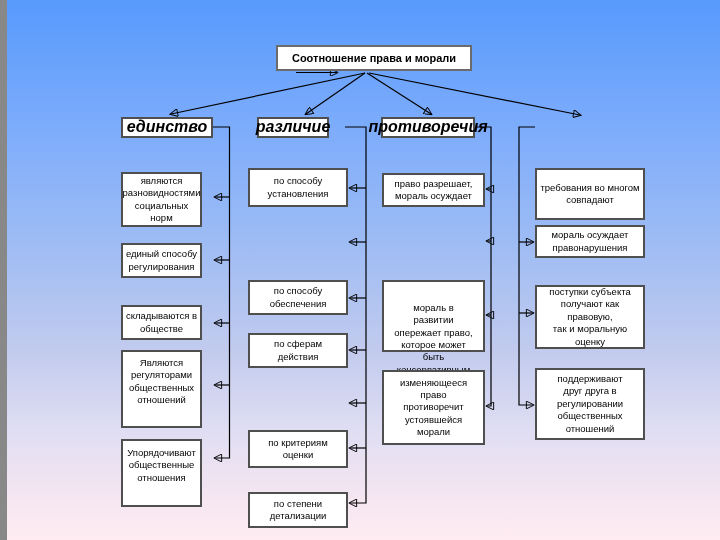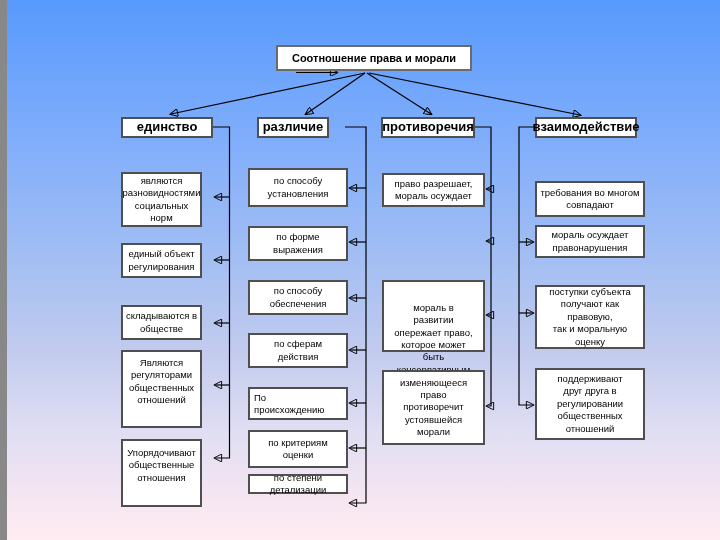--- a/index.html
+++ b/index.html
@@ -14,46 +14,46 @@
   svg.connectors{position:absolute;left:0;top:0;width:720px;height:540px;}
   svg.connectors path{stroke:var(--line-color,#000);stroke-width:1.2;fill:none;}
   .box{
     position:absolute;box-sizing:border-box;
     background:var(--box-fill,#fff);border:2px solid var(--box-border,#4f4f4f);
     display:flex;align-items:center;justify-content:center;
     text-align:center;font-size:9.5px;line-height:1.3;
     white-space:pre-line;padding:1px 2px;overflow:visible;
   }
   .title-box{left:269px;top:45px;width:196px;height:26px;font-weight:bold;font-size:11px;border-color:#6b6b6b;}
-  .header{font-weight:bold;font-size:13px;}
+  .header{font-weight:bold;font-style:italic;font-size:16px;}
   .h1{left:114px;top:117px;width:92px;height:21px}
   .h2{left:250px;top:117px;width:72px;height:21px}
   .h3{left:374px;top:117px;width:94px;height:21px}
   .h4{left:528px;top:117px;width:102px;height:21px}
   .c1{left:114px;width:81px}
   .c1b1{top:172px;height:55px}
   .c1b2{top:243px;height:35px}
   .c1b3{top:305px;height:35px}
   .c1b4{top:350px;height:78px;align-items:flex-start;padding-top:5px}
   .c1b5{top:439px;height:68px;align-items:flex-start;padding-top:6px}
   .c2{left:241px;width:100px}
   .c2b1{top:168px;height:39px}
   .c2b2{top:226px;height:35px}
   .c2b3{top:280px;height:35px}
   .c2b4{top:333px;height:35px}
   .c2b5{top:387px;height:33px;align-items:flex-start;justify-content:flex-start;text-align:left;padding:3px 4px}
   .c2b6{top:430px;height:38px}
-  .c2b7{top:474px;height:20px}
+  .c2b7{top:492px;height:36px}
   .c3{left:375px;width:103px}
   .c3b1{top:173px;height:34px}
   .c3b2{top:225px;height:30px;align-items:flex-start;padding-top:3px}
   .c3b3{top:280px;height:72px;align-items:flex-start;padding-top:20px}
   .c3b4{top:370px;height:75px}
   .c4{left:528px;width:110px}
-  .c4b1{top:181px;height:36px}
+  .c4b1{top:168px;height:52px}
   .c4b2{top:225px;height:33px}
   .c4b3{top:285px;height:64px}
   .c4b4{top:368px;height:72px}
 </style>
 </head>
 <body>
 
 <div class="slide">
 
   <svg class="connectors" viewBox="0 0 720 540" xmlns="http://www.w3.org/2000/svg">
@@ -91,48 +91,43 @@
     <path d="M528 127 H512 V405 H526" marker-end="url(#ah)"></path>
     <path d="M512 242 H526" marker-end="url(#ah)"></path>
     <path d="M512 313 H526" marker-end="url(#ah)"></path>
   </svg>
 
   <div class="box title-box">Соотношение права и морали</div>
 
   <div class="box header h1">единство</div>
   <div class="box header h2">различие</div>
   <div class="box header h3">противоречия</div>
-  <div class="box header h4">взаимодействие</div>
 
   <div class="box c1 c1b1">являются
 разновидностями
 социальных
 норм</div>
-  <div class="box c1 c1b2">единый объект
+  <div class="box c1 c1b2">единый способу
 регулирования</div>
   <div class="box c1 c1b3">складываются в
 обществе</div>
   <div class="box c1 c1b4">Являются
 регуляторами
 общественных
 отношений</div>
   <div class="box c1 c1b5">Упорядочивают
 общественные
 отношения</div>
 
   <div class="box c2 c2b1">по способу
 установления</div>
-  <div class="box c2 c2b2">по форме
-выражения</div>
   <div class="box c2 c2b3">по способу
 обеспечения</div>
   <div class="box c2 c2b4">по сферам
 действия</div>
-  <div class="box c2 c2b5">По
-происхождению</div>
   <div class="box c2 c2b6">по критериям
 оценки</div>
   <div class="box c2 c2b7">по степени
 детализации</div>
 
   <div class="box c3 c3b1">право разрешает,
 мораль осуждает</div>
   <div class="box c3 c3b3">мораль в
 развитии
 опережает право,

